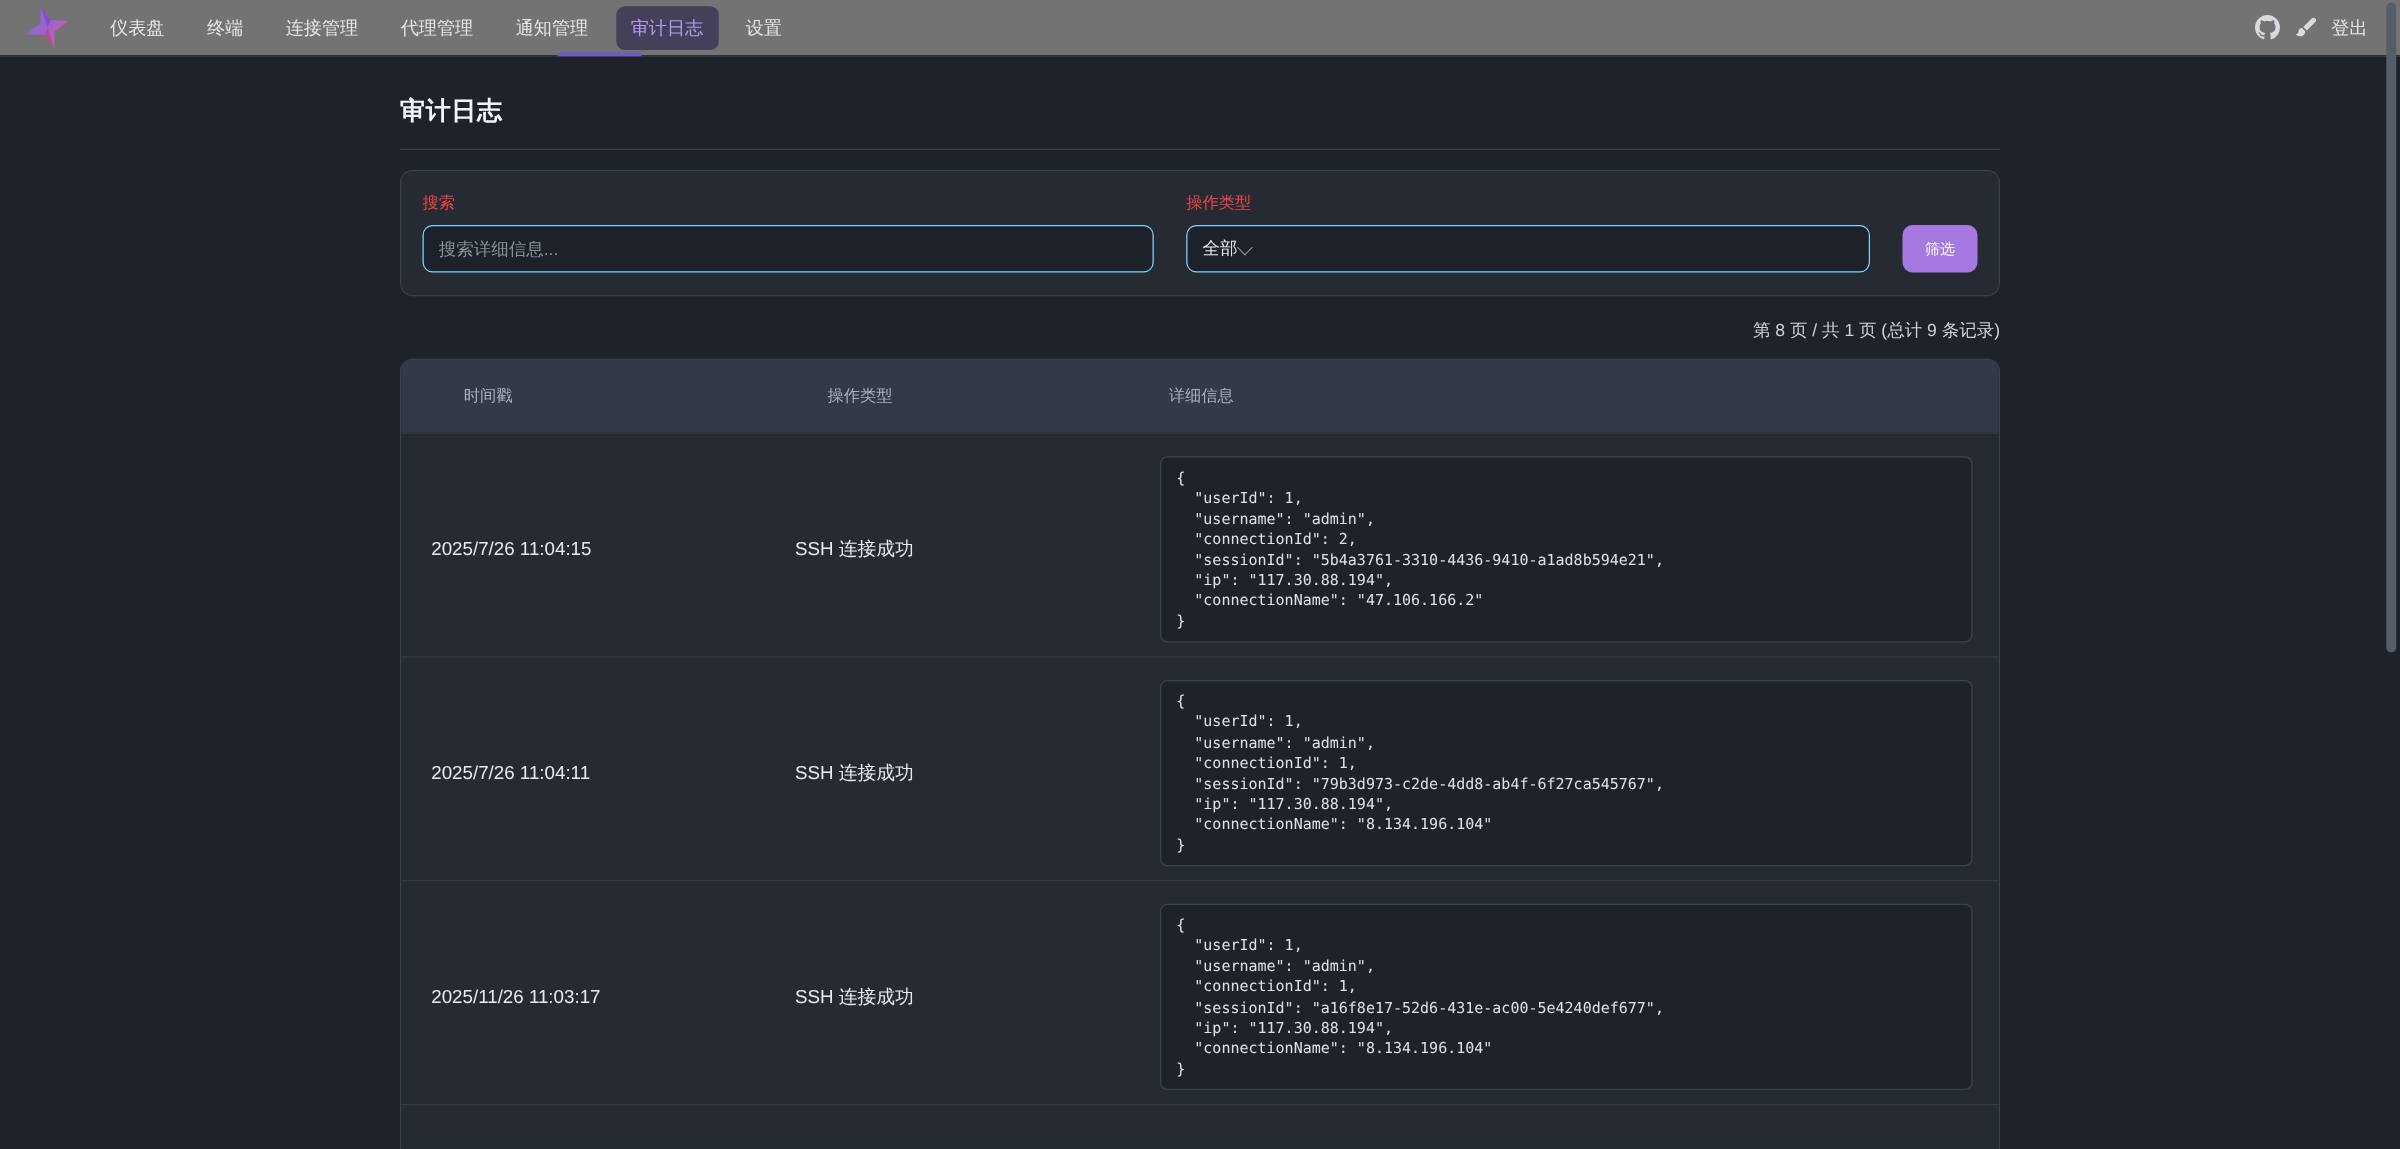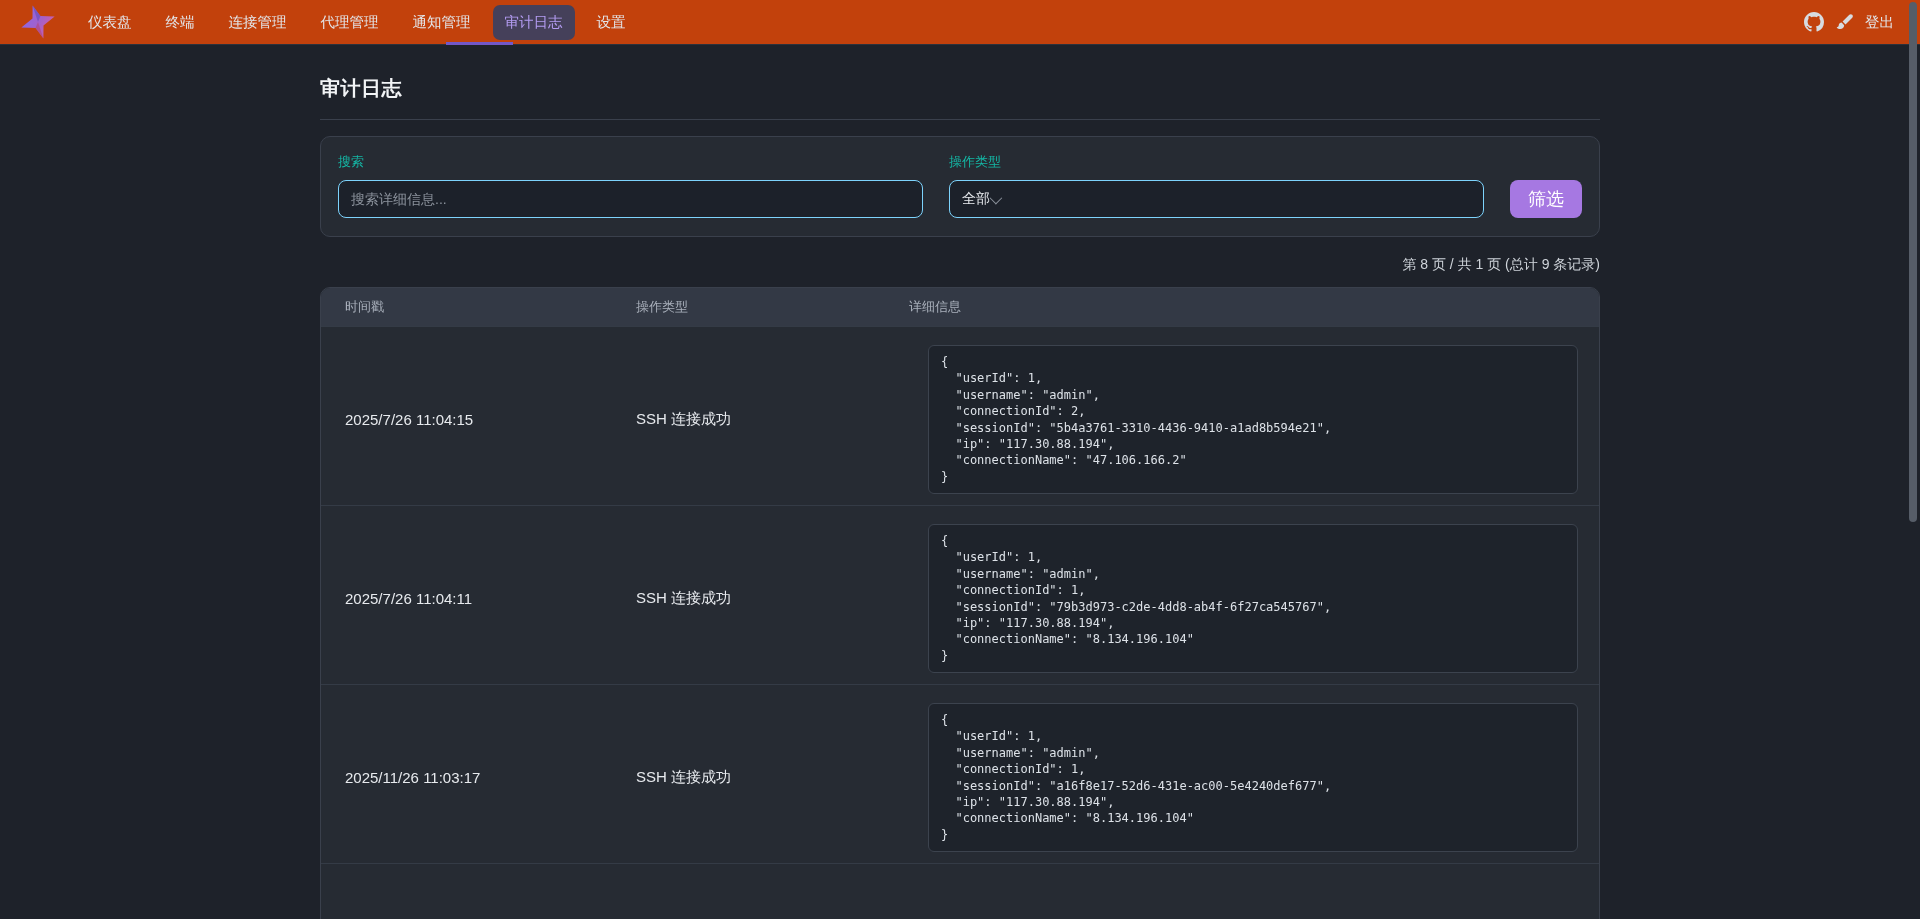--- a/index.html
+++ b/index.html
@@ -7,21 +7,21 @@
   body {
     background:#1e222a;
     font-family:"Liberation Sans","DejaVu Sans",sans-serif;
     color:#e7eaee;
     position:relative;
   }
   
   .navbar {
     position:relative;
     height:45px;
-    background:#c2410c;
+    background:#737373;
     display:flex;
     align-items:center;
     padding:0 26px 0 18px;
     border-bottom:1px solid #2c313b;
   }
   .logo { width:40px; height:40px; margin-right:18px; display:flex; align-items:center; justify-content:center; }
   .nav-items { display:flex; align-items:center; gap:10px; }
   .nav-item {
     font-size:14.5px;
     color:#e3e6ea;
@@ -56,21 +56,21 @@
     background:#262b33;
     border:1px solid #3a404c;
     border-radius:10px;
     padding:16px 17px 18px 17px;
     display:flex;
     gap:26px;
   }
   .field-group { display:flex; flex-direction:column; }
   .field-group.search { width:585px; }
   .field-group.type { width:556px; }
-  .field-label { font-size:13px; color:#14b8a6; margin-bottom:9px; }
+  .field-label { font-size:13px; color:#ef4444; margin-bottom:9px; }
   .text-input, .select-box {
     height:38px;
     background:#1c212a;
     border:1px solid #7dd3fc;
     border-radius:8px;
     font-size:14px;
     color:#e7eaee;
     padding:0 12px;
     width:100%;
     outline:none;
@@ -87,44 +87,45 @@
     transform:rotate(45deg) translateY(-2px);
   }
   .filter-btn {
     align-self:flex-end;
     height:38px;
     padding:0 18px;
     background:#a678e2;
     border:none;
     border-radius:8px;
     color:#ffffff;
-    font-size:18px;
+    font-size:12px;
     cursor:pointer;
     white-space:nowrap;
   }
 
   
   .pagination-row { margin-top:19px; text-align:right; font-size:14px; color:#cfd4da; }
 
   
   .table-card {
     margin-top:13px;
     border:1px solid #3a404c;
     border-radius:10px 10px 0 0;
     overflow:hidden;
     background:#262b33;
   }
   .t-header {
     display:grid;
     grid-template-columns:315px 273px 1fr;
     background:#333945;
-    height:38px;
+    height:58px;
     align-items:center;
     font-size:13px;
     color:#aab1bc;
+    padding-left:26px;
   }
   .t-header .th1 { padding-left:24px; }
   .t-row {
     display:grid;
     grid-template-columns:315px 273px 1fr;
     align-items:center;
     height:179px;
     border-top:1px solid #343b46;
     background:#262b33;
     font-size:15px;

